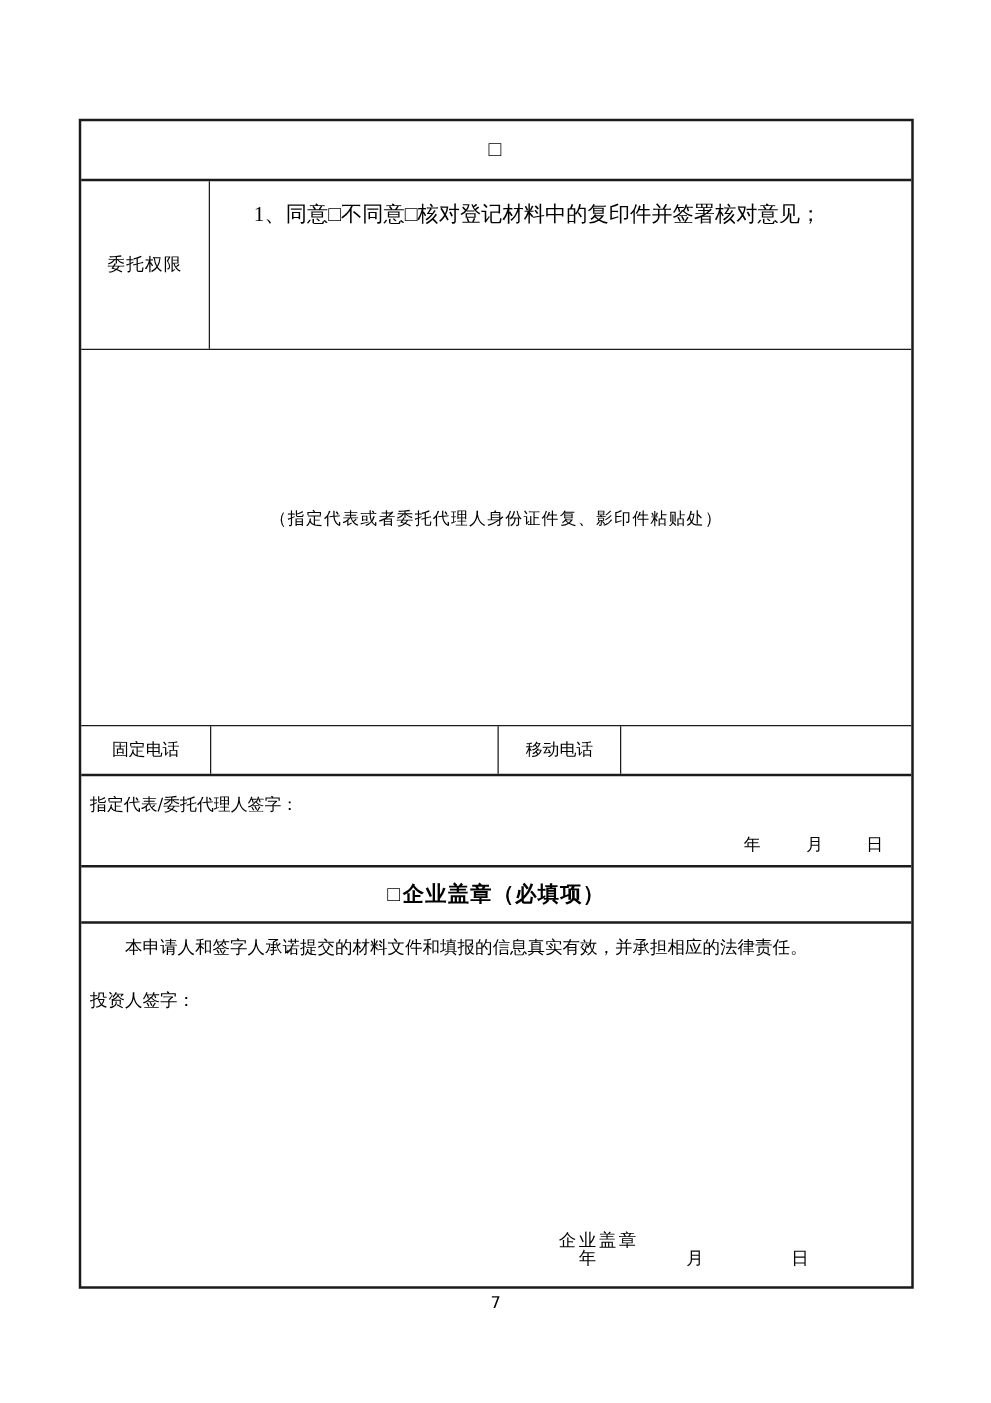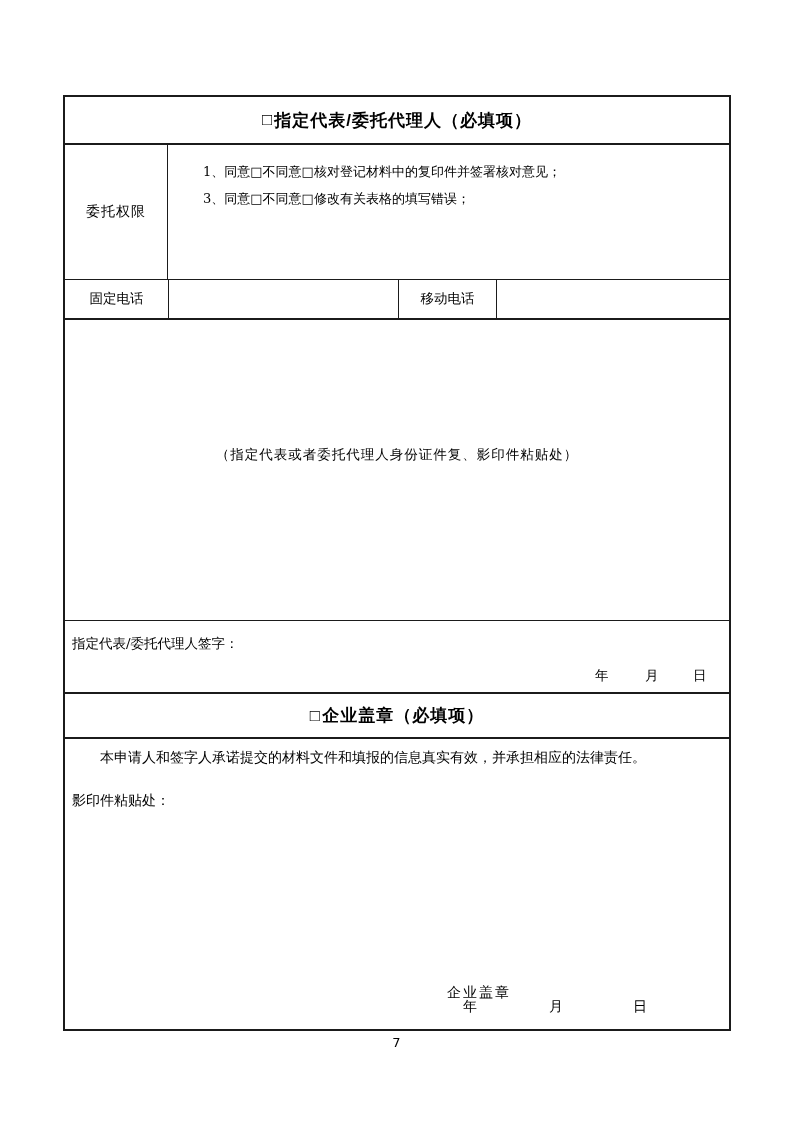--- a/index.html
+++ b/index.html
@@ -54,22 +54,23 @@
     display: flex;
     align-items: center;
     justify-content: center;
     font-size: 14px;
     letter-spacing: 1px;
     box-sizing: border-box;
   }
   .auth-content {
     flex: 1;
     padding: 13px 6px 0 35px;
-    font-size: 13px;
-    box-sizing: border-box;
+    font-size: 17px;
+    box-sizing: border-box;
+    font-family: Liberation Serif, serif;
   }
   .auth-item { line-height: 27px; white-space: nowrap; }
   .cb { display: inline; }
 
   
   .row-phone {
     height: 40px;
     border-bottom: 2px solid #1b1b1b;
     display: flex;
   }
@@ -117,21 +118,20 @@
     font-size: 14px;
   }
   .commit-text {
     position: absolute;
     top: 9px;
     left: 7px;
     right: 10px;
     text-indent: 2em;
     line-height: 20px;
     margin: 0;
-    font-family: Liberation Serif, serif;
   }
   .investor-label { position: absolute; top: 53px; left: 7px; }
   .investor-sign-space {
     position: absolute;
     top: 80px;
     left: 7px;
     right: 7px;
     height: 105px;
   }
   .seal-label { position: absolute; top: 197px; left: 382px; letter-spacing: 2px; margin-top: 48px; }
@@ -149,55 +149,53 @@
     font-family: "DejaVu Sans", "Liberation Sans", sans-serif;
   }
 </style>
 </head>
 <body>
 
 <div class="form-table">
 
   <div class="row row-title1 section-header">
       <span class="cb">□</span>
-      <span>指定代表/委托代理人（必填项）</span>
     </div>
 
   <div class="row row-auth">
     <div class="auth-label">委托权限</div>
     <div class="auth-content">
       <div class="auth-item"><span>1、</span><span>同意</span><span class="cb">□</span><span>不同意</span><span class="cb">□</span><span>核对登记材料中的复印件并签署核对意见；</span></div>
-      <div class="auth-item"><span>3、</span><span>同意</span><span class="cb">□</span><span>不同意</span><span class="cb">□</span><span>修改有关表格的填写错误；</span></div>
     </div>
   </div>
+
+  <div class="row row-paste"><span>（指定代表或者委托代理人身份证件复、影印件粘贴处）</span></div>
 
   <div class="row row-phone">
     <div class="phone-label fixed">固定电话</div>
     <div class="phone-value fixed"></div>
     <div class="phone-label mobile">移动电话</div>
     <div class="phone-value mobile"></div>
   </div>
 
-  <div class="row row-paste"><span>（指定代表或者委托代理人身份证件复、影印件粘贴处）</span></div>
-
   <div class="row row-sign">
     <span class="sign-label">指定代表/委托代理人签字：</span>
     <span class="date-year">年</span>
     <span class="date-month">月</span>
     <span class="date-day">日</span>
   </div>
 
   <div class="row row-title2 section-header">
       <span class="cb">□</span>
       <span>企业盖章（必填项）</span>
     </div>
 
   <div class="row row-commit">
     <p class="commit-text">本申请人和签字人承诺提交的材料文件和填报的信息真实有效，并承担相应的法律责任。</p>
-    <span class="investor-label">影印件粘贴处：</span>
+    <span class="investor-label">投资人签字：</span>
     <div class="investor-sign-space"></div>
     <span class="seal-label">企业盖章</span>
     <span class="date-year">年</span>
     <span class="date-month">月</span>
     <span class="date-day">日</span>
   </div>
 
 </div>
 
 <div class="page-number">7</div>

